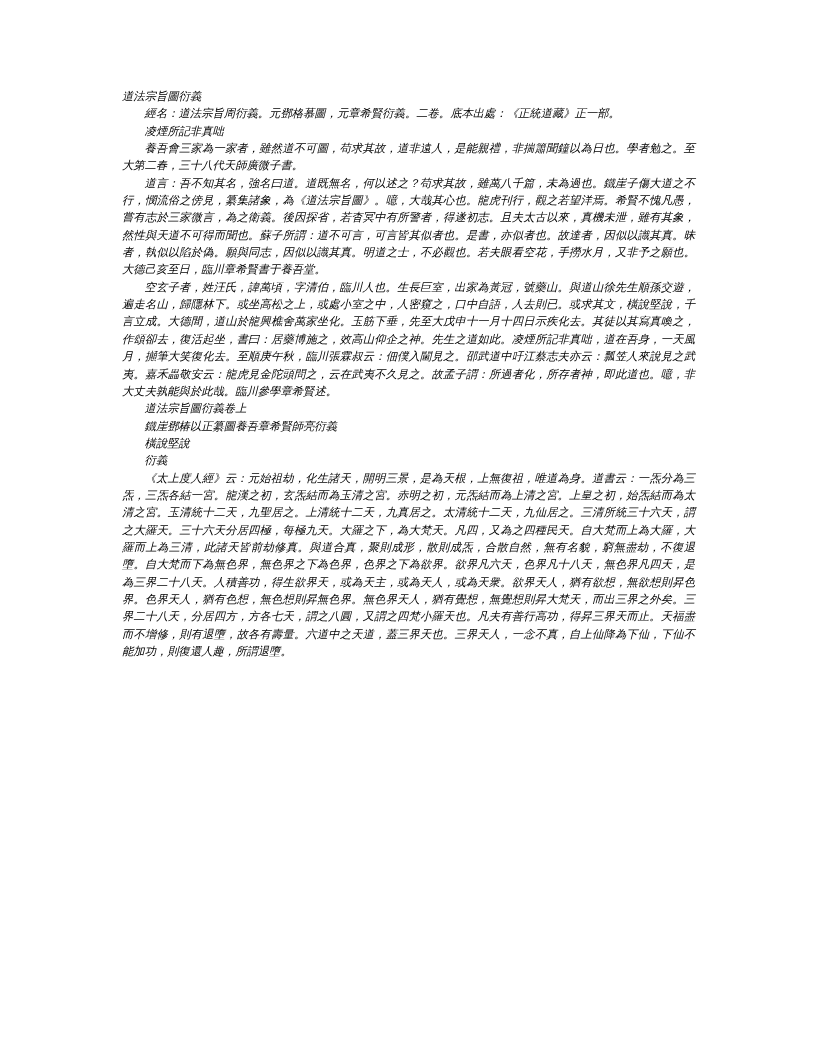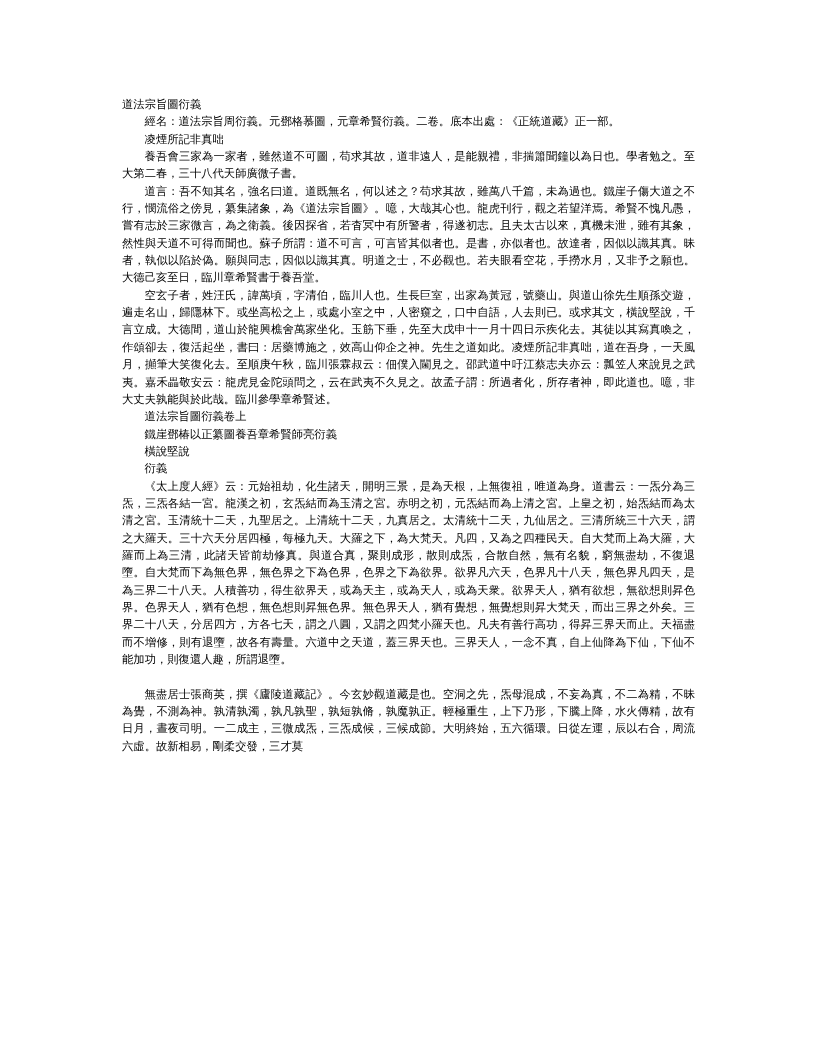--- a/index.html
+++ b/index.html
@@ -14,22 +14,23 @@
     position: relative;
     width: 816px;
     height: 1056px;
     background: #ffffff;
     box-sizing: border-box;
     overflow: hidden;
   }
   .content {
     position: absolute;
     left: 122px;
-    top: 96px;
+    top: 88px;
     width: 573px;
+    font-style: italic;
   }
   .para {
     font-size: 11.3px;
     line-height: 17.35px;
     color: #000000;
     text-align: justify;
     text-justify: inter-character;
     margin: 0;
     letter-spacing: 0.02px;
     word-break: break-all;
@@ -69,16 +70,15 @@
 
     <p class="para indent">橫說堅說</p>
 
 
     <p class="para indent">衍義</p>
 
     <p class="para indent">《太上度人經》云：元始祖劫，化生諸天，開明三景，是為天根，上無復祖，唯道為身。道書云：一炁分為三炁，三炁各結一宮。龍漢之初，玄炁結而為玉清之宮。赤明之初，元炁結而為上清之宮。上皇之初，始炁結而為太清之宮。玉清統十二天，九聖居之。上清統十二天，九真居之。太清統十二天，九仙居之。三清所統三十六天，謂之大羅天。三十六天分居四極，每極九天。大羅之下，為大梵天。凡四，又為之四種民天。自大梵而上為大羅，大羅而上為三清，此諸天皆前劫修真。與道合真，聚則成形，散則成炁，合散自然，無有名貌，窮無盡劫，不復退墮。自大梵而下為無色界，無色界之下為色界，色界之下為欲界。欲界凡六天，色界凡十八天，無色界凡四天，是為三界二十八天。人積善功，得生欲界天，或為天主，或為天人，或為天衆。欲界天人，猶有欲想，無欲想則昇色界。色界天人，猶有色想，無色想則昇無色界。無色界天人，猶有覺想，無覺想則昇大梵天，而出三界之外矣。三界二十八天，分居四方，方各七天，謂之八圓，又謂之四梵小羅天也。凡夫有善行高功，得昇三界天而止。天福盡而不增修，則有退墮，故各有壽量。六道中之天道，蓋三界天也。三界天人，一念不真，自上仙降為下仙，下仙不能加功，則復還人趣，所謂退墮。</p>
 
     <div class="spacer-line"></div>
 
-    <p class="para indent">無盡居士張商英，撰《廬陵道藏記》。今玄妙觀道藏是也。空洞之先，炁母混成，不妄為真，不二為精，不昧為覺，不測為神。孰清孰濁，孰凡孰聖，孰短孰脩，孰魔孰正。輕極重生，上下乃形，下騰上降，水火傳精，故有日月，晝夜司明。一二成主，三微成炁，三炁成候，三候成節。大明終始，五六循環。日從左運，辰以右合，周流六虛。故新相易，剛柔交發，三才莫</p>
 
   </div>
 </div>
 
 </body></html>

